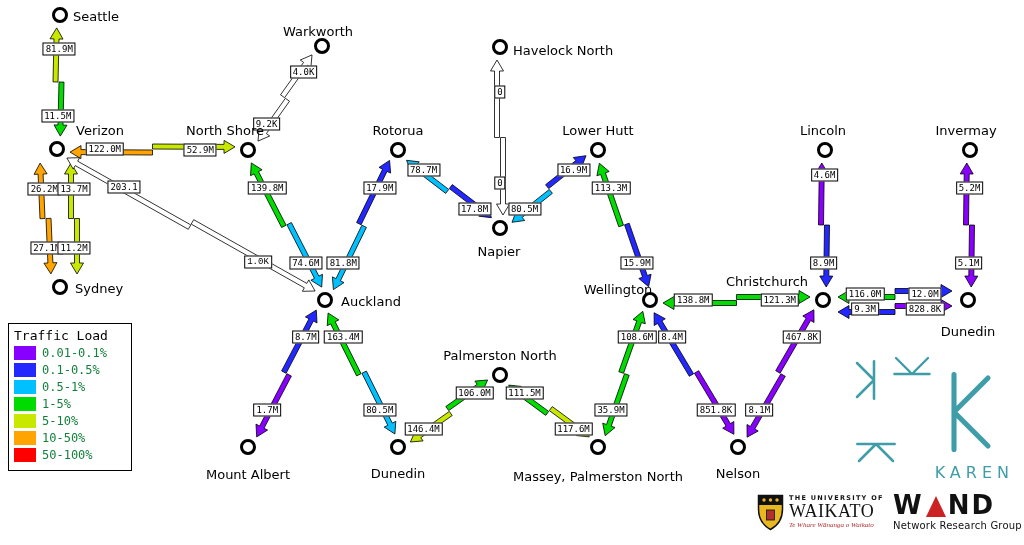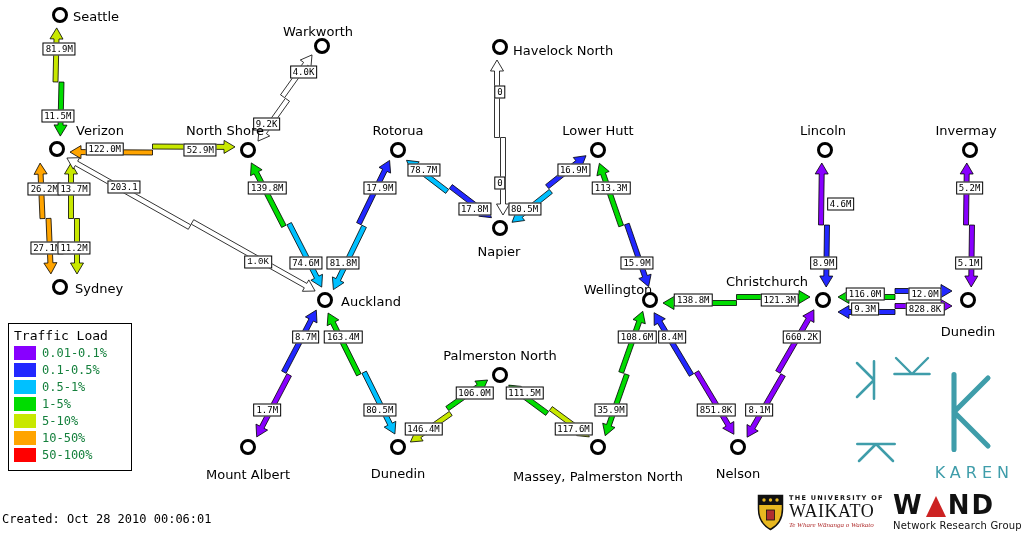--- a/index.html
+++ b/index.html
@@ -66,21 +66,20 @@
           <span class="legend-swatch" style="background: rgb(255, 164, 0);"></span>
           <span class="legend-label">10-50%</span>
         </div>
         <div class="legend-row">
           <span class="legend-swatch" style="background: rgb(255, 0, 0);"></span>
           <span class="legend-label">50-100%</span>
         </div>
       </div>
   </div>
 
-  <div class="created">Created: Oct 28 2010 00:06:01</div>
 
   <div class="karen-logo">
     <svg class="karen-glyphs" width="166" height="130" viewBox="0 0 166 130">
       <path class="kglyph" d="M0,-22 L0,22 M0,0 L20,-20 M0,0 L20,20" transform="translate(24,28) rotate(180) scale(0.85)"></path>
       <path class="kglyph" d="M0,-22 L0,22 M0,0 L20,-20 M0,0 L20,20" transform="translate(62,22) rotate(-90) scale(0.8)"></path>
       <path class="kglyph" d="M0,-22 L0,22 M0,0 L20,-20 M0,0 L20,20" transform="translate(104,60) scale(1.7)"></path>
       <path class="kglyph" d="M0,-22 L0,22 M0,0 L20,-20 M0,0 L20,20" transform="translate(26,92) rotate(90) scale(0.85)"></path>
     </svg>
     <div class="karen-text">KAREN</div>
   </div>
@@ -182,25 +181,25 @@
     <div class="traffic-label" style="left: 573.5px; top: 169.5px;">16.9M</div>
     <div class="traffic-label" style="left: 500px; top: 182.75px;">0</div>
     <div class="traffic-label" style="left: 500px; top: 92.25px;">0</div>
     <div class="traffic-label" style="left: 611px; top: 187.5px;">113.3M</div>
     <div class="traffic-label" style="left: 637px; top: 262.5px;">15.9M</div>
     <div class="traffic-label" style="left: 637px; top: 336.75px;">108.6M</div>
     <div class="traffic-label" style="left: 611px; top: 410.25px;">35.9M</div>
     <div class="traffic-label" style="left: 672px; top: 336.75px;">8.4M</div>
     <div class="traffic-label" style="left: 716px; top: 410.25px;">851.8K</div>
     <div class="traffic-label" style="left: 759.25px; top: 410.25px;">8.1M</div>
-    <div class="traffic-label" style="left: 801.75px; top: 336.75px;">660.2K</div>
+    <div class="traffic-label" style="left: 801.75px; top: 336.75px;">467.8K</div>
     <div class="traffic-label" style="left: 693.25px; top: 300px;">138.8M</div>
     <div class="traffic-label" style="left: 779.75px; top: 300px;">121.3M</div>
     <div class="traffic-label" style="left: 823.5px; top: 262.5px;">8.9M</div>
-    <div class="traffic-label" style="left: 824.5px; top: 204px; margin-left: 16px;">4.6M</div>
+    <div class="traffic-label" style="left: 824.5px; top: 175px;">4.6M</div>
     <div class="traffic-label" style="left: 865px; top: 294px;">116.0M</div>
     <div class="traffic-label" style="left: 925px; top: 294px;">12.0M</div>
     <div class="traffic-label" style="left: 865px; top: 309px;">9.3M</div>
     <div class="traffic-label" style="left: 925px; top: 309px;">828.8K</div>
     <div class="traffic-label" style="left: 968.5px; top: 262.5px;">5.1M</div>
     <div class="traffic-label" style="left: 969.5px; top: 187.5px;">5.2M</div>
     <div class="traffic-label" style="left: 305.75px; top: 336.75px;">8.7M</div>
     <div class="traffic-label" style="left: 267.25px; top: 410.25px;">1.7M</div>
     <div class="traffic-label" style="left: 343.25px; top: 336.75px;">163.4M</div>
     <div class="traffic-label" style="left: 379.75px; top: 410.25px;">80.5M</div>

